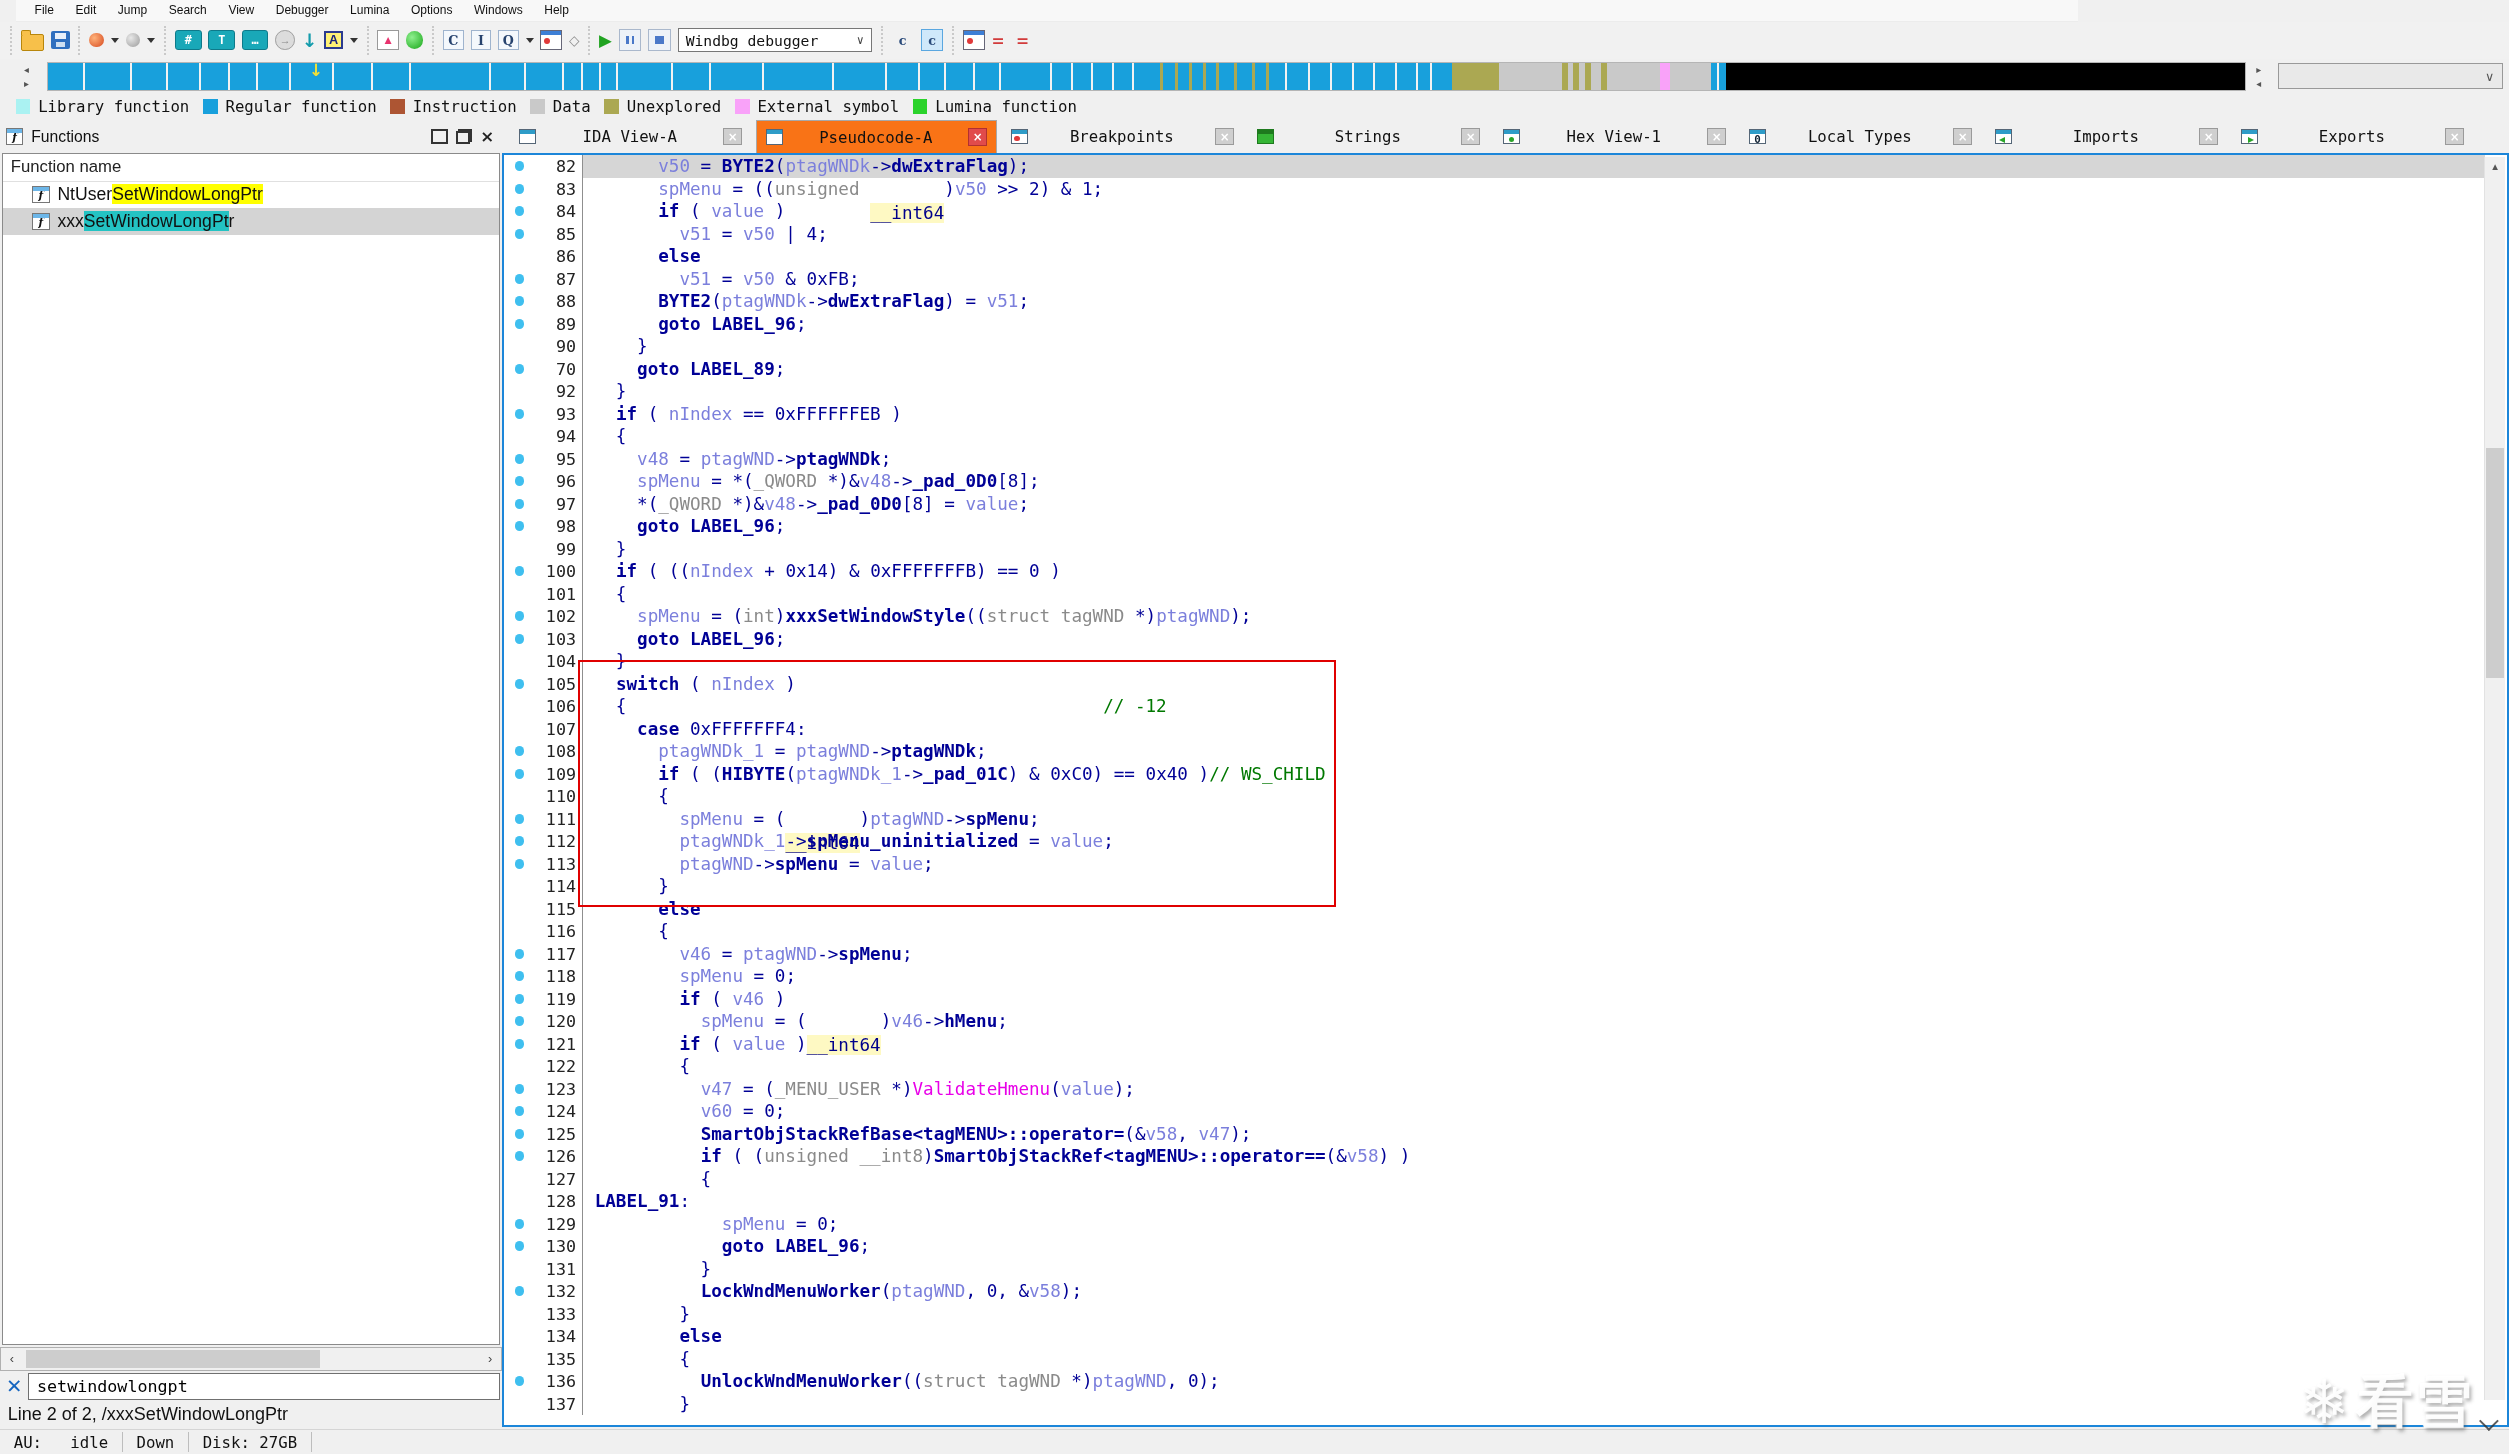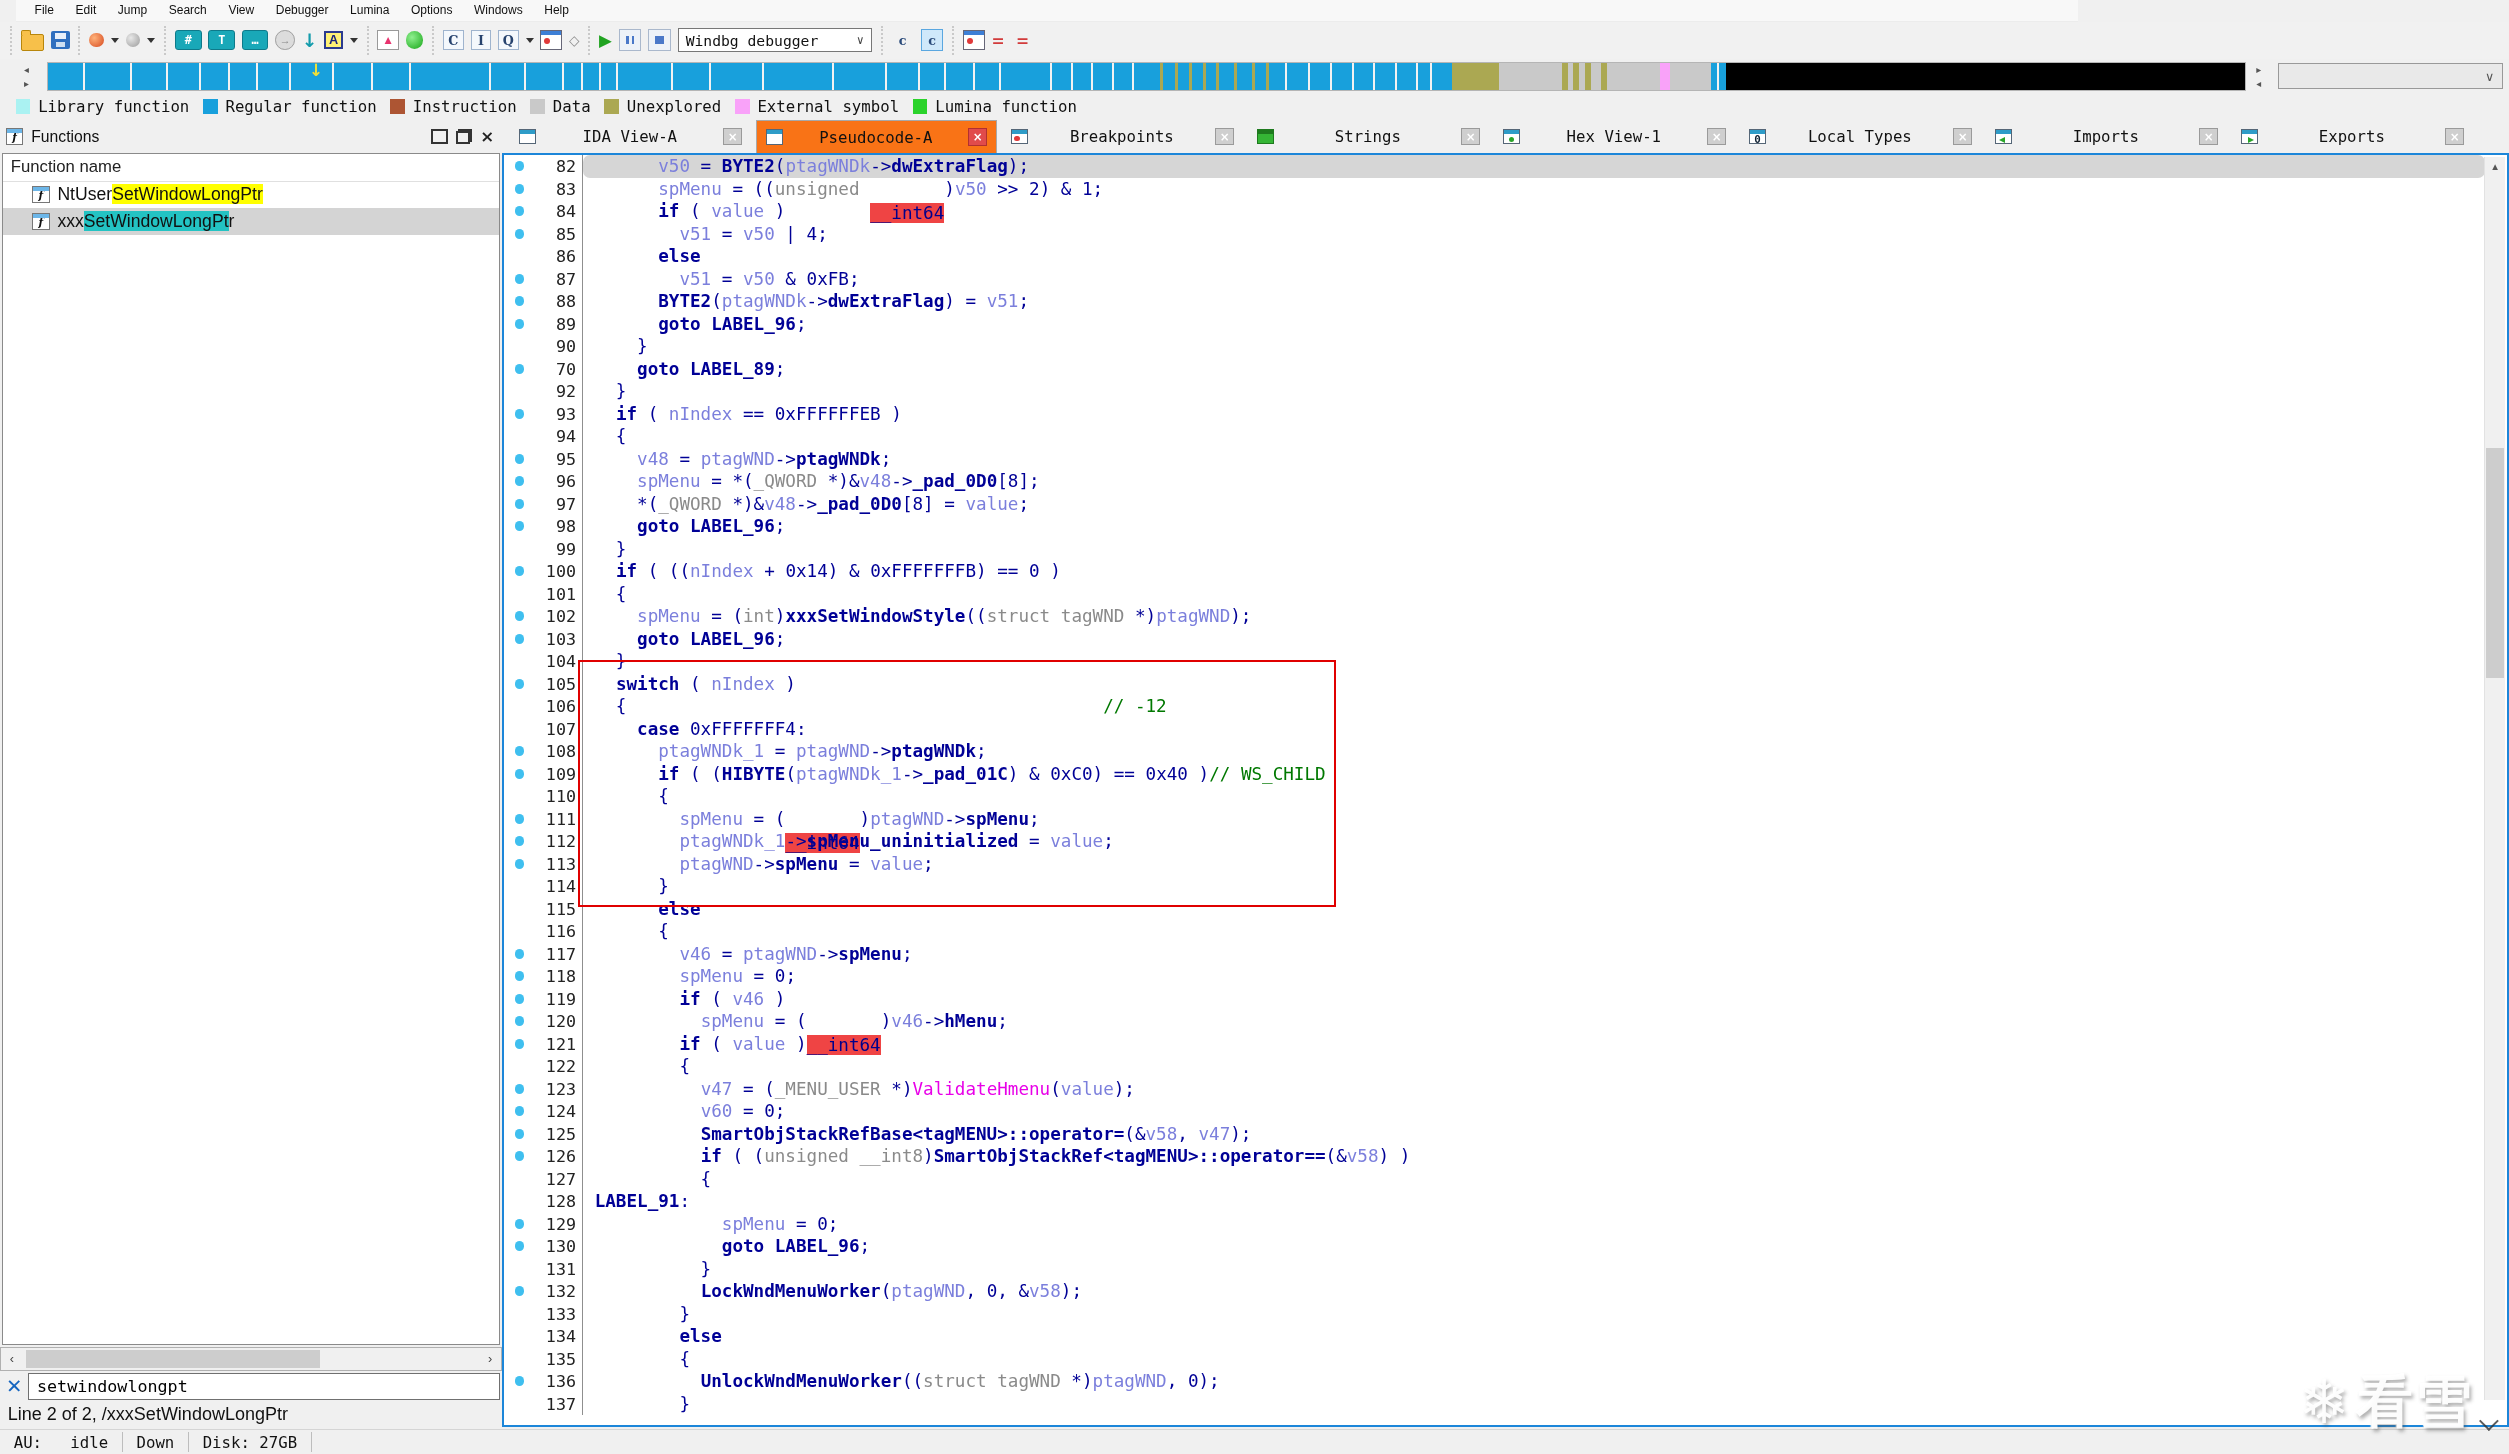--- a/index.html
+++ b/index.html
@@ -111,26 +111,26 @@
              display:flex;align-items:center;font:15.7px "DejaVu Sans Mono",monospace;box-sizing:border-box;}
   .sb-cell{padding:0 13.7px;height:19.6px;display:flex;align-items:center;border-right:1px solid #BDBDBD;white-space:pre;}
   
   #code-pane{position:absolute;left:502px;top:153px;right:0;height:1274px;background:#FFF;
              border:2px solid #1C86D9;box-sizing:border-box;display:flex;flex-direction:column;overflow:hidden;}
   #code-rows{flex:1;overflow:hidden;position:relative;margin-right:21.6px;}
   .crow{display:flex;height:22.5px;align-items:center;font:17.6px "DejaVu Sans Mono",monospace;}
   .gut{width:31px;display:flex;align-items:center;justify-content:center;align-self:stretch;flex:0 0 auto;}
   .bpdot{width:9.8px;height:9.8px;border-radius:50%;background:#3FBFEF;}
   .lnum{width:41px;padding-right:5.9px;color:#222;border-right:1px solid #8F8F8F;align-self:stretch;display:flex;align-items:center;justify-content:flex-end;flex:0 0 auto;font-size:16.7px;}
-  .codeln{flex:1;white-space:pre;padding-left:11.8px;align-self:stretch;display:flex;align-items:center;border-radius:7px;}
+  .codeln{flex:1;white-space:pre;padding-left:11.8px;align-self:stretch;display:flex;align-items:center;}
   .crow.cur .codeln{background:#D6D6D6;}
   .tk-pl{color:#000096;} .tk-n{color:#000096;} .tk-v{color:#7B7FDC;}
   .tk-k,.tk-f,.tk-m{color:#000096;font-weight:bold;}
   .tk-t{color:#8A8A8A;} .tk-c{color:#007800;} .tk-x{color:#E800E8;}
-  .tk-hl{color:#00008B;background:#ef4444;margin-top:48px;}
+  .tk-hl{color:#00008B;background:#fef9c3;margin-top:48px;}
   #anno-box{position:absolute;left:74px;top:505px;width:754px;height:243px;border:2px solid #E00000;pointer-events:none;z-index:5;}
   #code-status{height:23.5px;background:#EFEFEF;border-top:1px solid #A8A8A8;display:flex;align-items:center;
                font:15.7px "DejaVu Sans Mono",monospace;color:#111;flex:0 0 auto;}
   #code-status .cs-cell{padding:0 7.8px;height:100%;display:flex;align-items:center;border-right:1px solid #B5B5B5;white-space:pre;}
   #code-vscroll{position:absolute;right:2px;top:2px;bottom:25.5px;width:19.6px;background:#F0F0F0;border-left:1px solid #E2E2E2;}
   #vs-up{height:19.6px;display:flex;align-items:center;justify-content:center;color:#555;font-size:9.8px;}
   #vs-thumb{position:absolute;left:1px;right:1px;top:291px;height:230px;background:#CDCDCD;}
   
   #watermark{position:absolute;right:13.7px;bottom:13.7px;display:flex;align-items:center;gap:5.9px;z-index:20;
              color:rgba(255,255,255,0.95);text-shadow:2px 2.9px 3.9px rgba(80,80,80,0.45),-1px -1px 1px rgba(255,255,255,0.9);}

